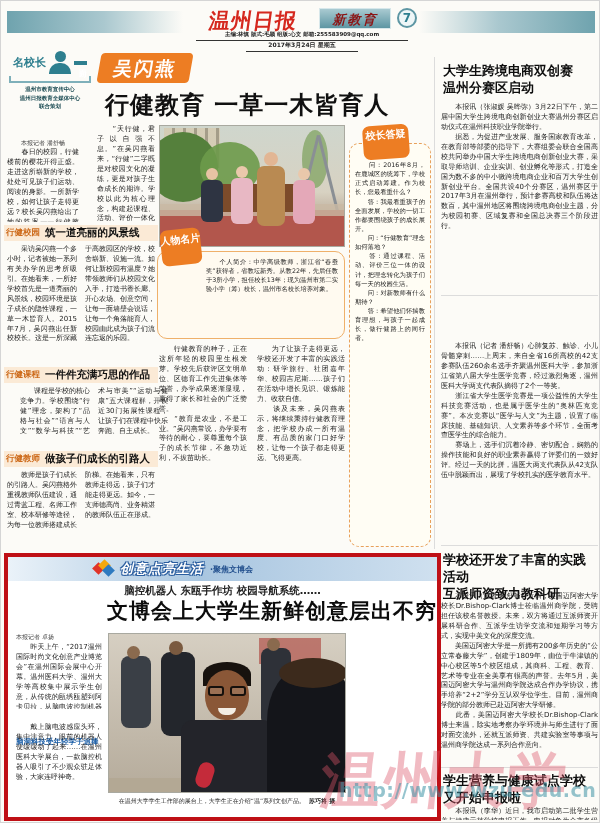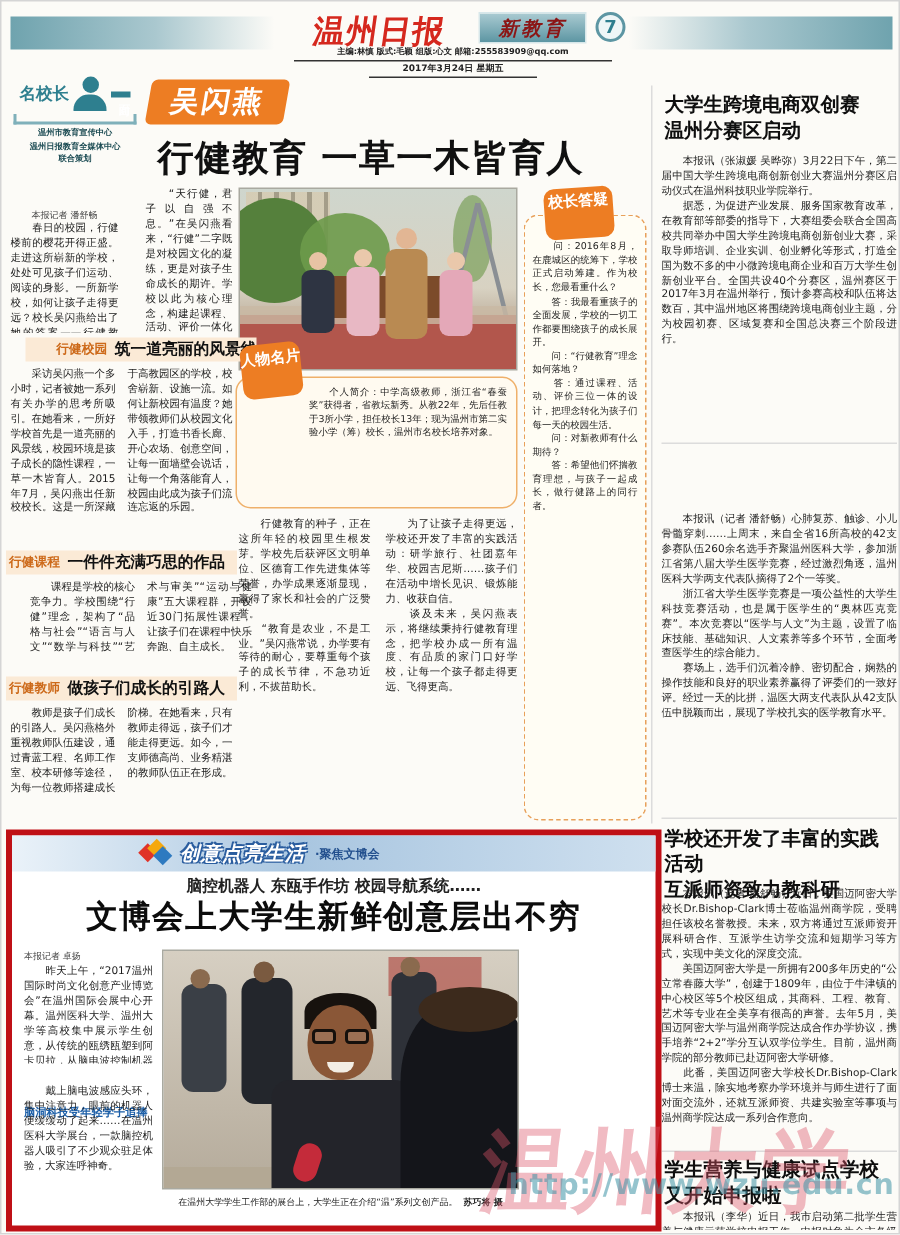--- a/index.html
+++ b/index.html
@@ -62,21 +62,21 @@
          display:flex;align-items:center;padding-left:86px;box-sizing:border-box;}
   .logo{position:relative;width:20px;height:16px;margin-right:6px;}
   .logo i{position:absolute;width:9px;height:9px;}
   .logo .d1{left:0;top:3px;background:#e03328;transform:rotate(45deg);}
   .logo .d2{left:6px;top:0;background:#f5a80e;transform:rotate(45deg);}
   .logo .d3{left:10px;top:5px;background:#2e7ac0;transform:rotate(45deg);}
   .stript{font-size:13px;font-weight:900;font-style:italic;color:#fff;letter-spacing:1px;
           text-shadow:1px 1px 0 #2a5d9f,-1px -1px 0 #2a5d9f,1px -1px 0 #2a5d9f,-1px 1px 0 #2a5d9f;}
   .strips{font-size:8px;color:#23508e;font-weight:700;margin-left:6px;}
   .kicker{position:absolute;left:0;top:27px;width:100%;text-align:center;font-size:10.5px;font-weight:800;color:#222;}
-  .headline2{position:absolute;left:0;top:40px;width:100%;text-align:center;font-size:21px;font-weight:900;color:#0c0c0c;letter-spacing:1px;}
+  .headline2{position:absolute;left:0;top:40px;width:100%;text-align:right;font-size:21px;font-weight:900;color:#0c0c0c;letter-spacing:1px;}
   .bluesub{font-size:7.5px;font-weight:800;color:#1c5fa8;}
   .caption{font-size:6px;color:#222;text-align:center;}
   .caption b{margin-left:4px;}
   
   .wm{pointer-events:none;z-index:40;white-space:nowrap;}
   .wm1{left:320px;top:740px;font-size:60px;font-weight:900;color:rgba(219,86,104,.40);transform:skewX(-6deg);letter-spacing:2px;}
   .wm2{left:338px;top:778px;font-size:19px;font-weight:800;color:rgba(62,148,166,.55);letter-spacing:.5px;}
 </style>
 </head>
 <body>
@@ -137,21 +137,21 @@
   <div class="abs profbox txt b65" style="left:156px;top:250px;width:188px;height:88px;">　　个人简介：中学高级教师，浙江省“春蚕奖”获得者，省教坛新秀。从教22年，先后任教于3所小学，担任校长13年；现为温州市第二实验小学（筹）校长，温州市名校长培养对象。</div>
 
   <div class="abs obadge" style="left:362px;top:124px;width:46px;height:34px;font-size:10px;line-height:1.35;padding-top:3px;box-sizing:border-box;transform:rotate(-4deg);white-space:pre-line;">校长答疑</div>
   <div class="abs qabox txt b65" style="left:348px;top:142px;width:82px;height:404px;">　　问：2016年8月，在鹿城区的统筹下，学校正式启动筹建。作为校长，您最看重什么？
 　　答：我最看重孩子的全面发展，学校的一切工作都要围绕孩子的成长展开。
 　　问：“行健教育”理念如何落地？
 　　答：通过课程、活动、评价三位一体的设计，把理念转化为孩子们每一天的校园生活。
 　　问：对新教师有什么期待？
 　　答：希望他们怀揣教育理想，与孩子一起成长，做行健路上的同行者。</div>
 
-  <div class="abs subhead" style="left:16px;top:224px;width:152px;justify-content:flex-end;">
+  <div class="abs subhead" style="left:3px;top:224px;width:152px;">
     <span class="lab">行健校园</span>
     <span class="tit">筑一道亮丽的风景线</span>
   </div>
   <div class="abs txt b7 cols2" style="left:6px;top:244px;width:148px;height:118px;">　　采访吴闪燕一个多小时，记者被她一系列有关办学的思考所吸引。在她看来，一所好学校首先是一道亮丽的风景线，校园环境是孩子成长的隐性课程，一草一木皆育人。2015年7月，吴闪燕出任新校校长。这是一所深藏于高教园区的学校，校舍崭新、设施一流。如何让新校园有温度？她带领教师们从校园文化入手，打造书香长廊、开心农场、创意空间，让每一面墙壁会说话，让每一个角落能育人，校园由此成为孩子们流连忘返的乐园。</div>
 
   <div class="abs subhead" style="left:3px;top:366px;width:152px;">
     <span class="lab">行健课程</span>
     <span class="tit">一件件充满巧思的作品</span>
   </div>
   <div class="abs txt b7 cols2" style="left:19px;top:386px;width:148px;height:60px;">　　课程是学校的核心竞争力。学校围绕“行健”理念，架构了“品格与社会”“语言与人文”“数学与科技”“艺术与审美”“运动与健康”五大课程群，开设近30门拓展性课程，让孩子们在课程中快乐奔跑、自主成长。</div>

